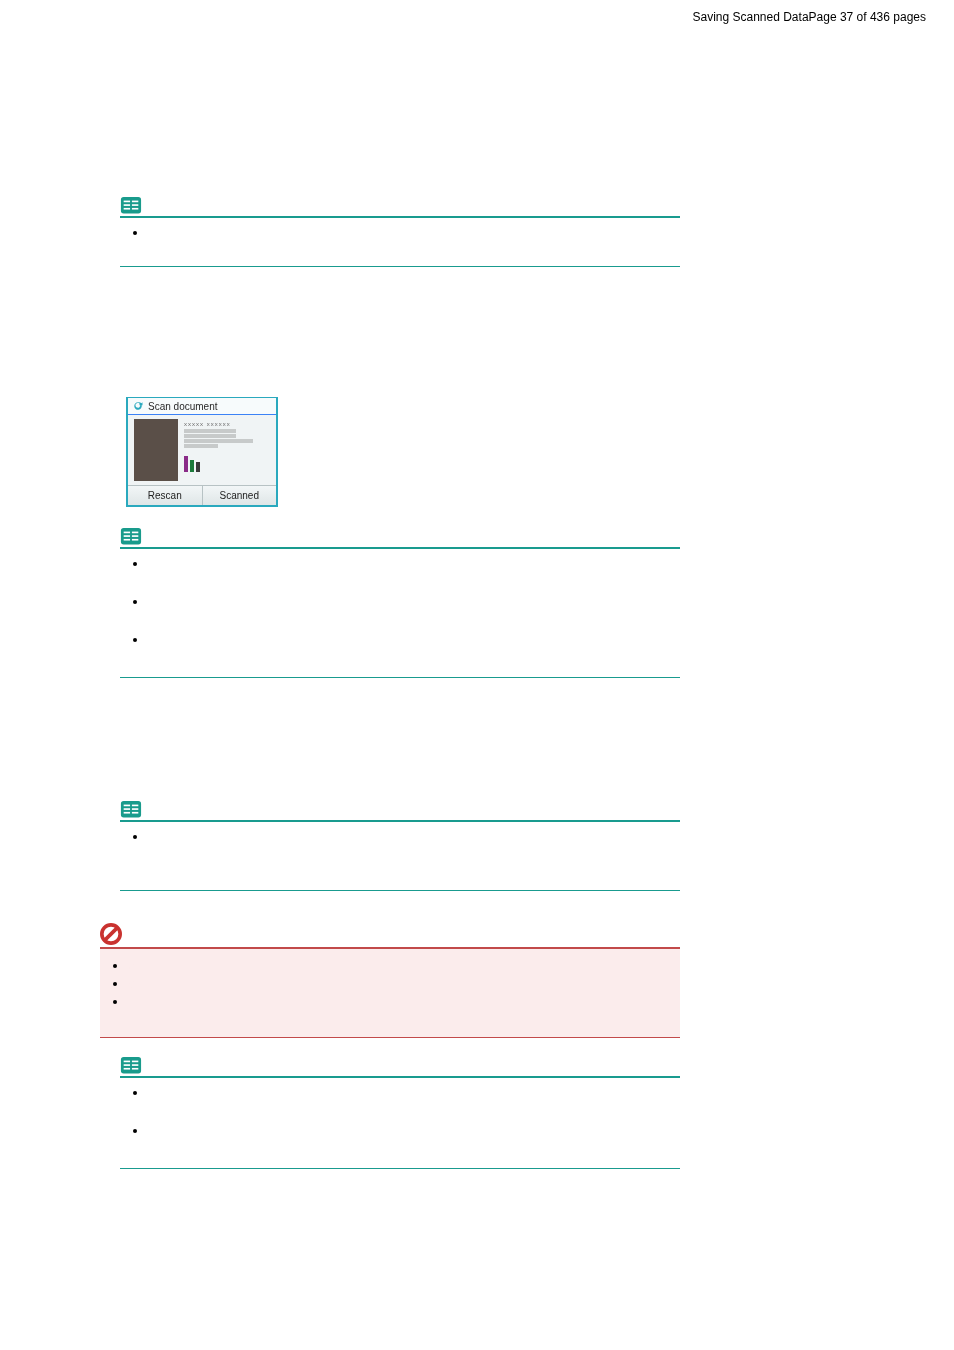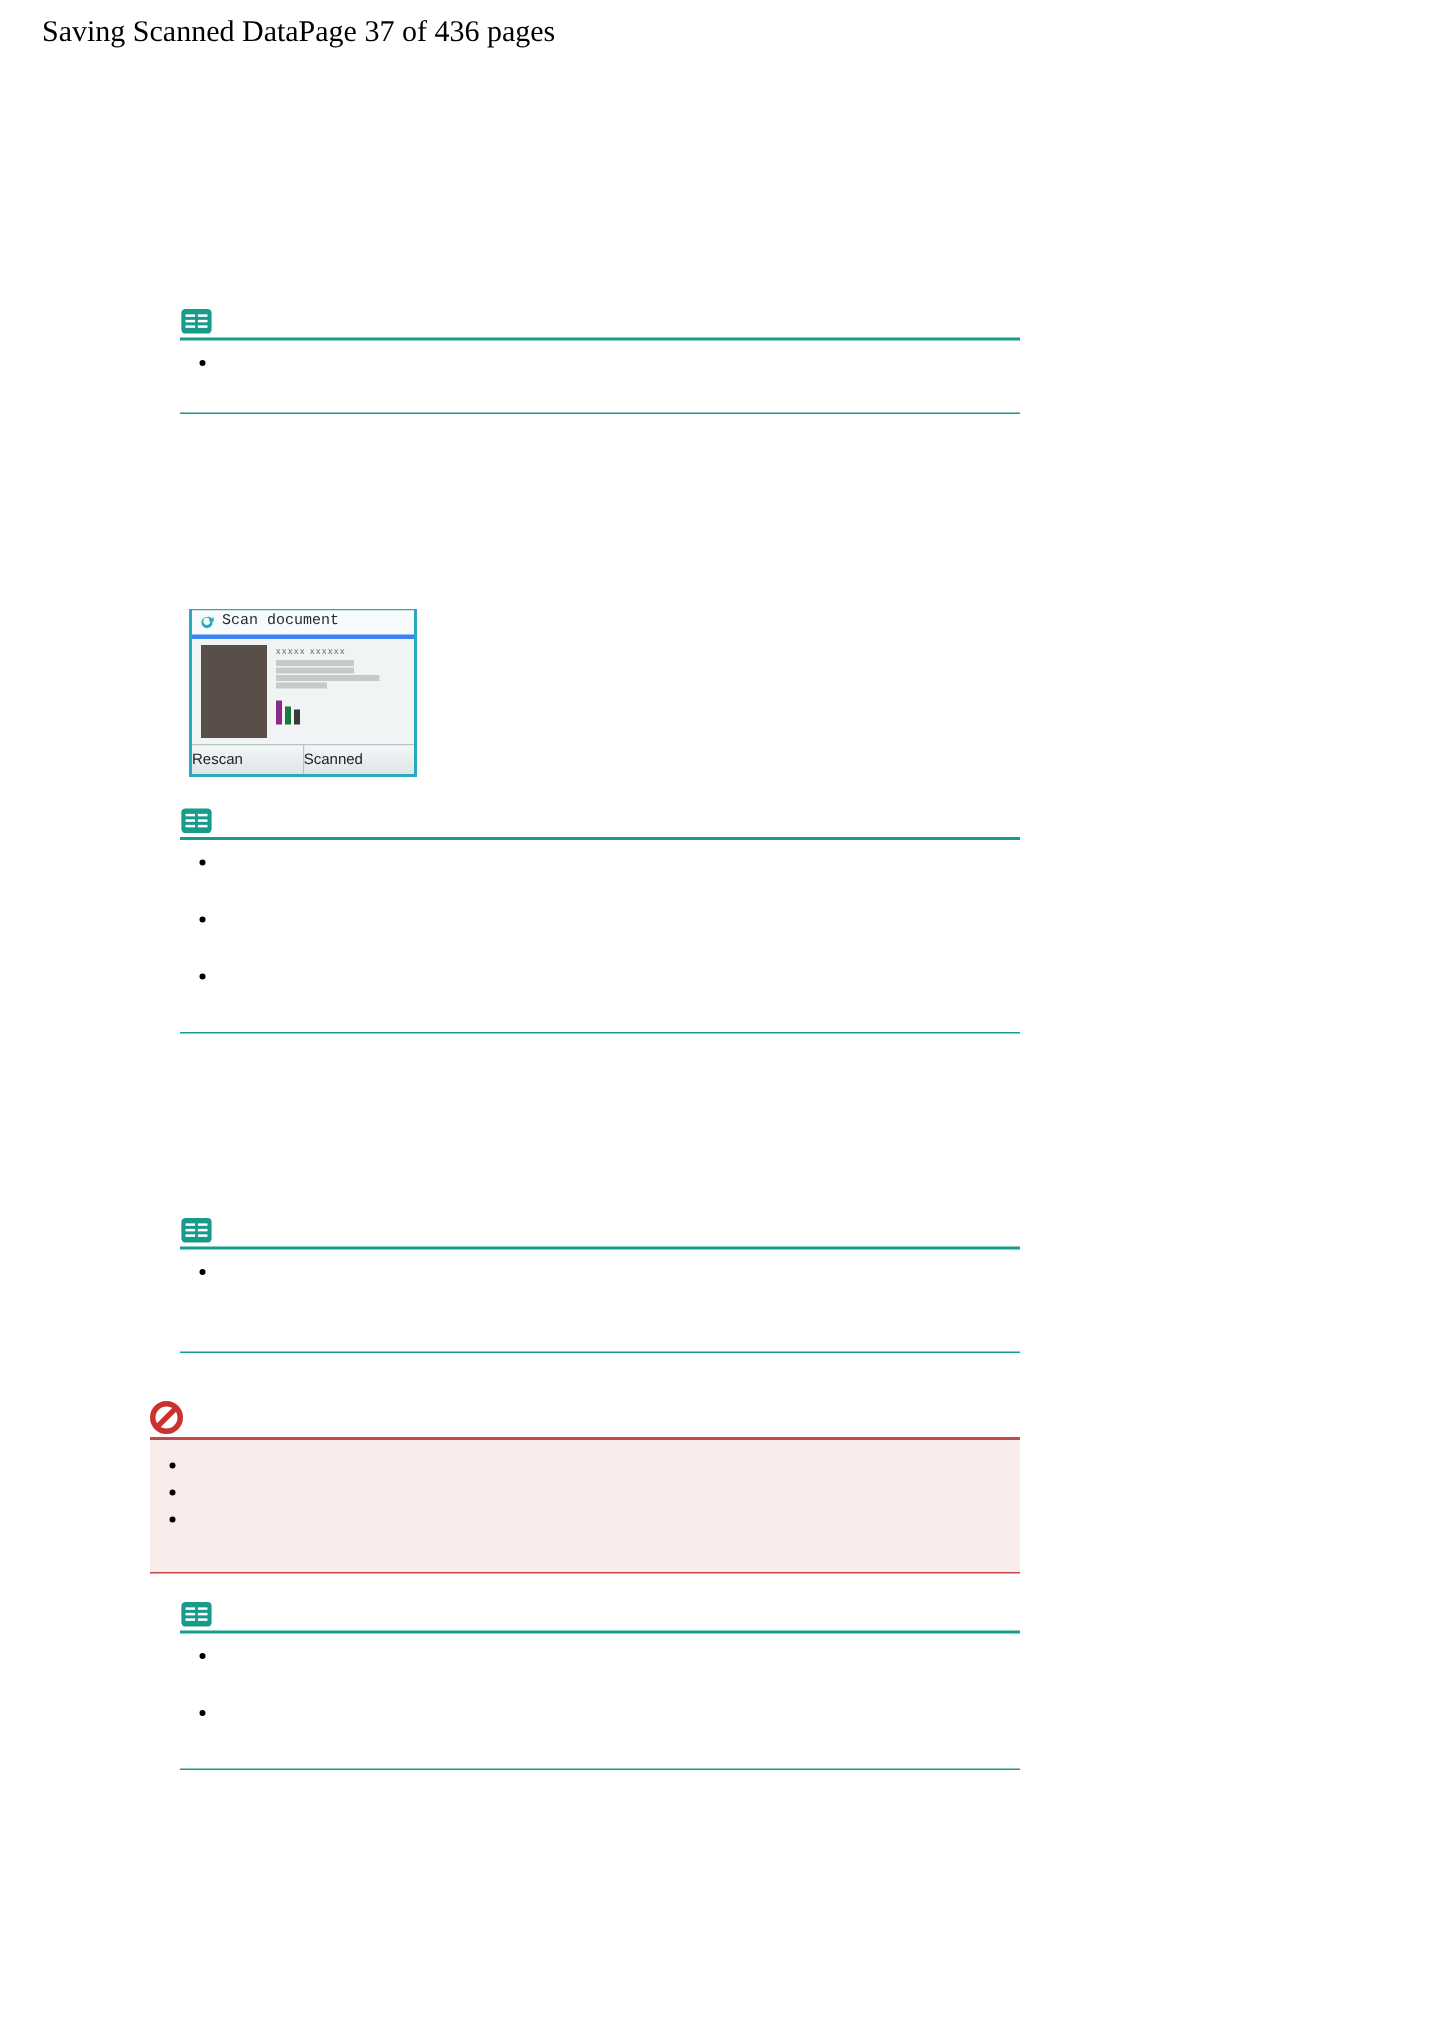--- a/index.html
+++ b/index.html
@@ -11,23 +11,22 @@
   }
   .page {
     width: 954px;
     min-height: 1350px;
     position: relative;
     box-sizing: border-box;
   }
   .hdr {
     padding: 10px 28px 0 28px;
     display: flex;
-    justify-content: flex-start;
-    font-size: 20px;
-    font-family: Liberation Serif, serif;
+    justify-content: flex-end;
+    font-size: 12px;
   }
   .content {
     padding: 0 90px 0 120px;
   }
   .content-inner {
     padding-left: 0;
     max-width: 560px;
     margin-left: 0;
   }
   .spacer { height: 172px; }
@@ -98,28 +97,27 @@
     width: 148px;
     border: 2px solid #2aa9be;
     border-top-width: 1px;
     box-sizing: content-box;
     margin: 120px 0 20px 6px;
     background: #fff;
     font-size: 9px;
   }
   .scan-title {
     display: flex;
-    align-items: flex-start;
+    align-items: flex-end;
     gap: 4px;
     padding: 2px 4px;
     font-size: 10px;
     color: #2a2a2a;
-    border-bottom: 3px solid #3b82f6;
+    border-bottom: 1px solid #3b82f6;
     background: #f7fbfc;
-    font-family: Liberation Mono, monospace;
   }
   .scan-title svg { width: 12px; height: 12px; }
   .scan-body {
     display: flex;
     gap: 6px;
     padding: 4px 6px;
     background: #f0f4f5;
   }
   .scan-thumb {
     width: 44px; height: 62px;
@@ -140,20 +138,21 @@
   .scan-lines .bars span { width:4px; display:block;}
   .scan-lines .bars span:nth-child(1){height:16px;background:#8a2b88;}
   .scan-lines .bars span:nth-child(2){height:12px;background:#1b7a3a;}
   .scan-lines .bars span:nth-child(3){height:10px;background:#3a3a3a;}
   .scan-btns {
     display: flex;
     border-top: 1px solid #b7c2c4;
   }
   .scan-btns .btn {
     flex: 1;
+    text-align: center;
     padding: 4px 0;
     font-size: 10px;
     background: linear-gradient(#f2f6f7,#dfe6e7);
     border-right: 1px solid #b7c2c4;
     color: #222;
   }
   .scan-btns .btn:last-child { border-right: none; }
 
   .trailing-bullet {
     margin: 12px 0 0 -34px;

